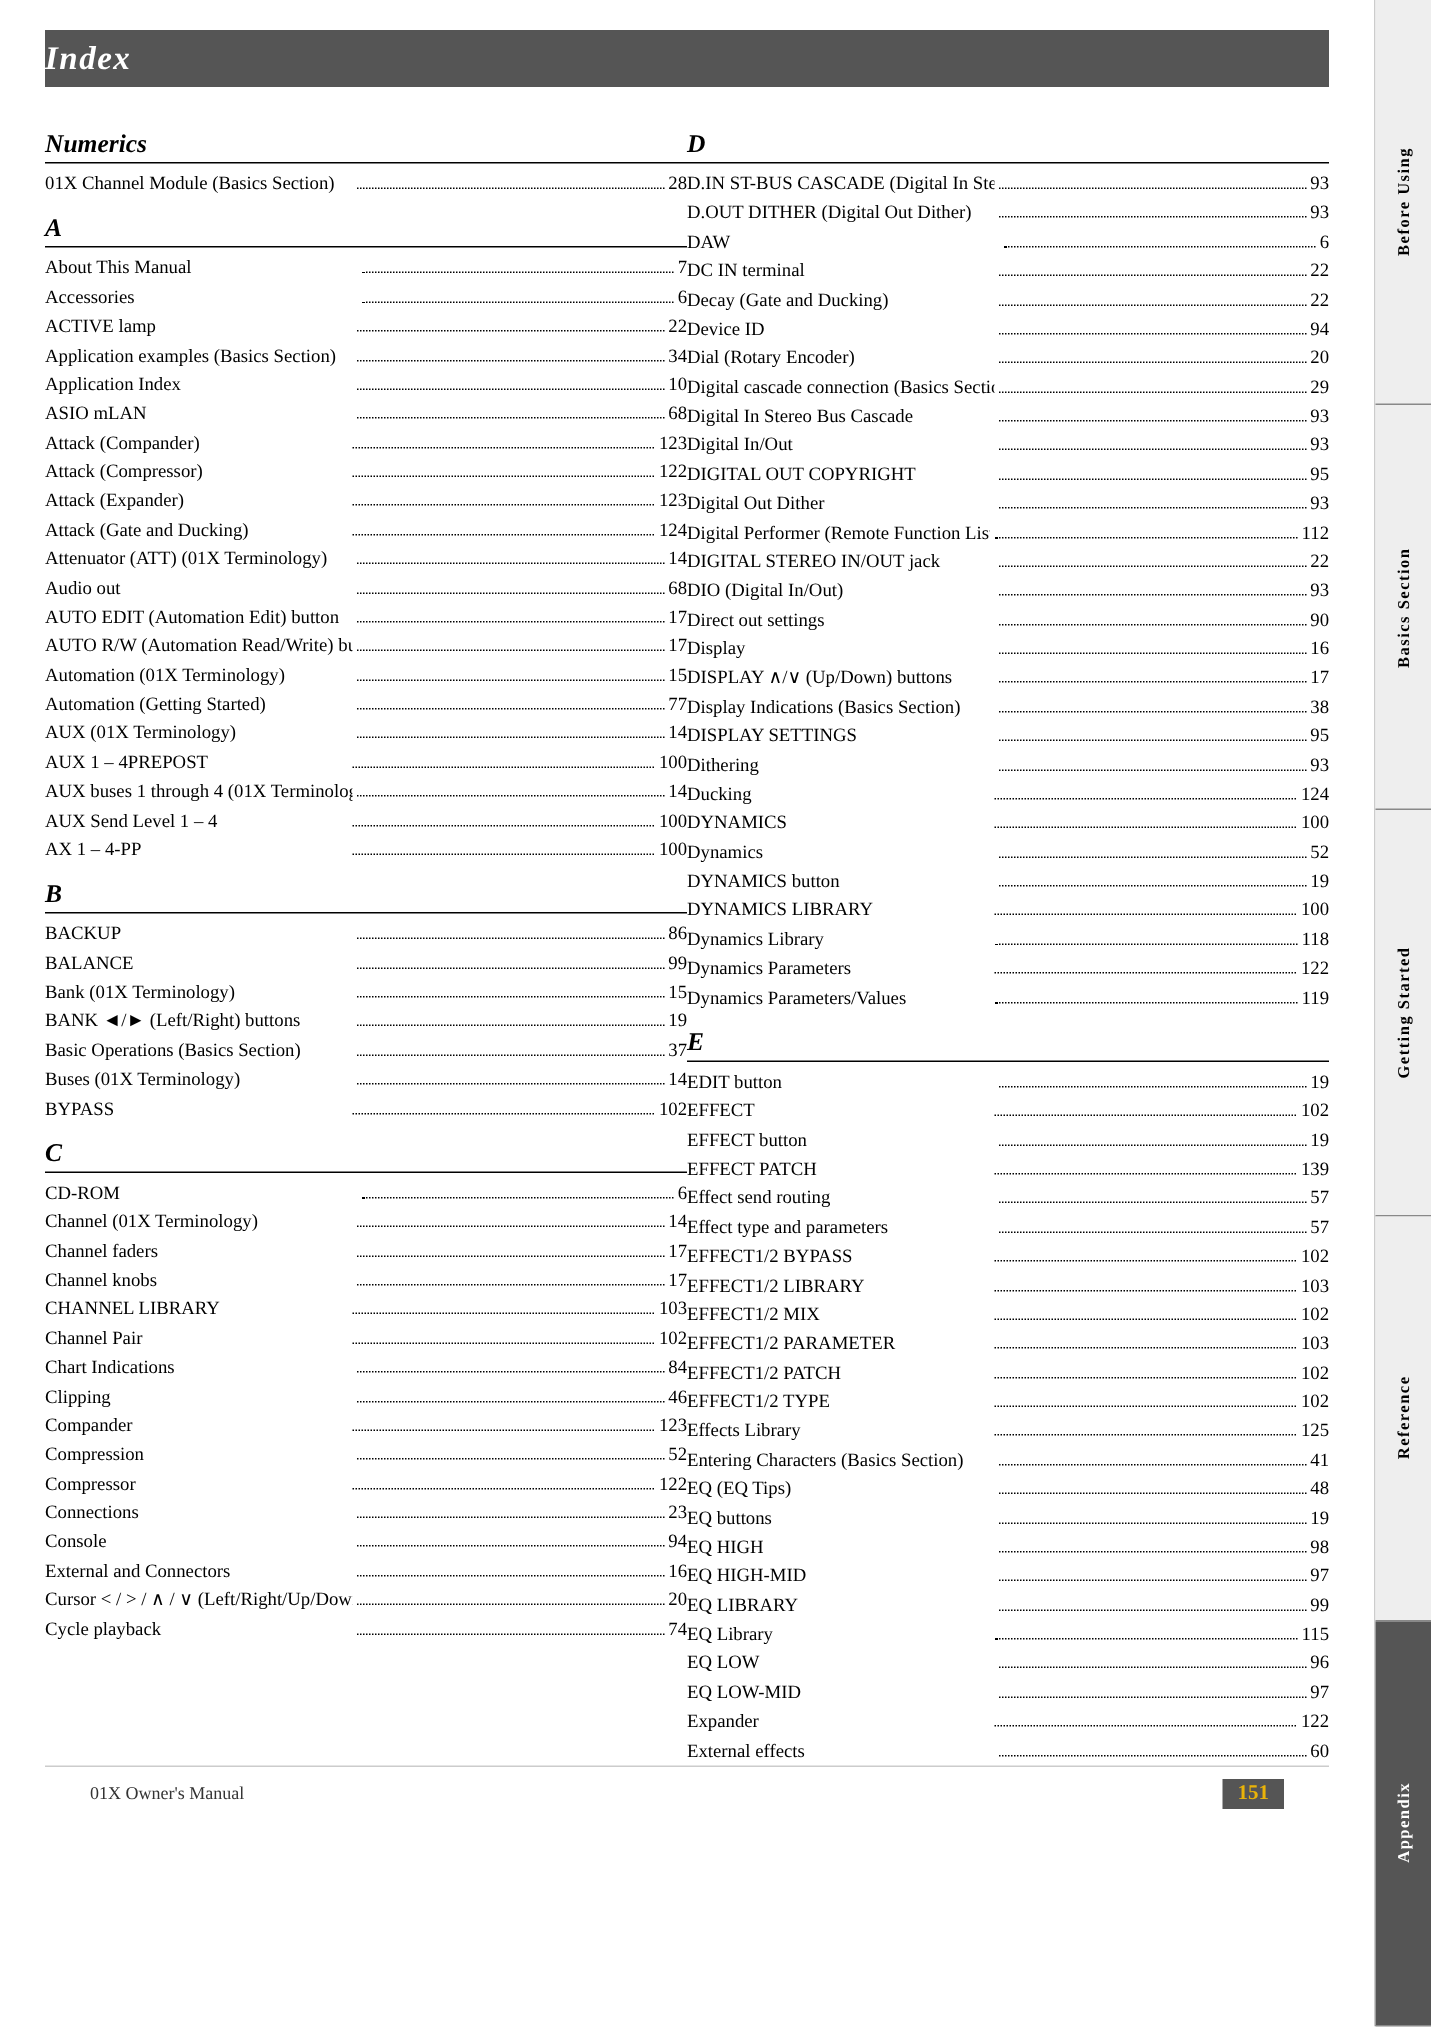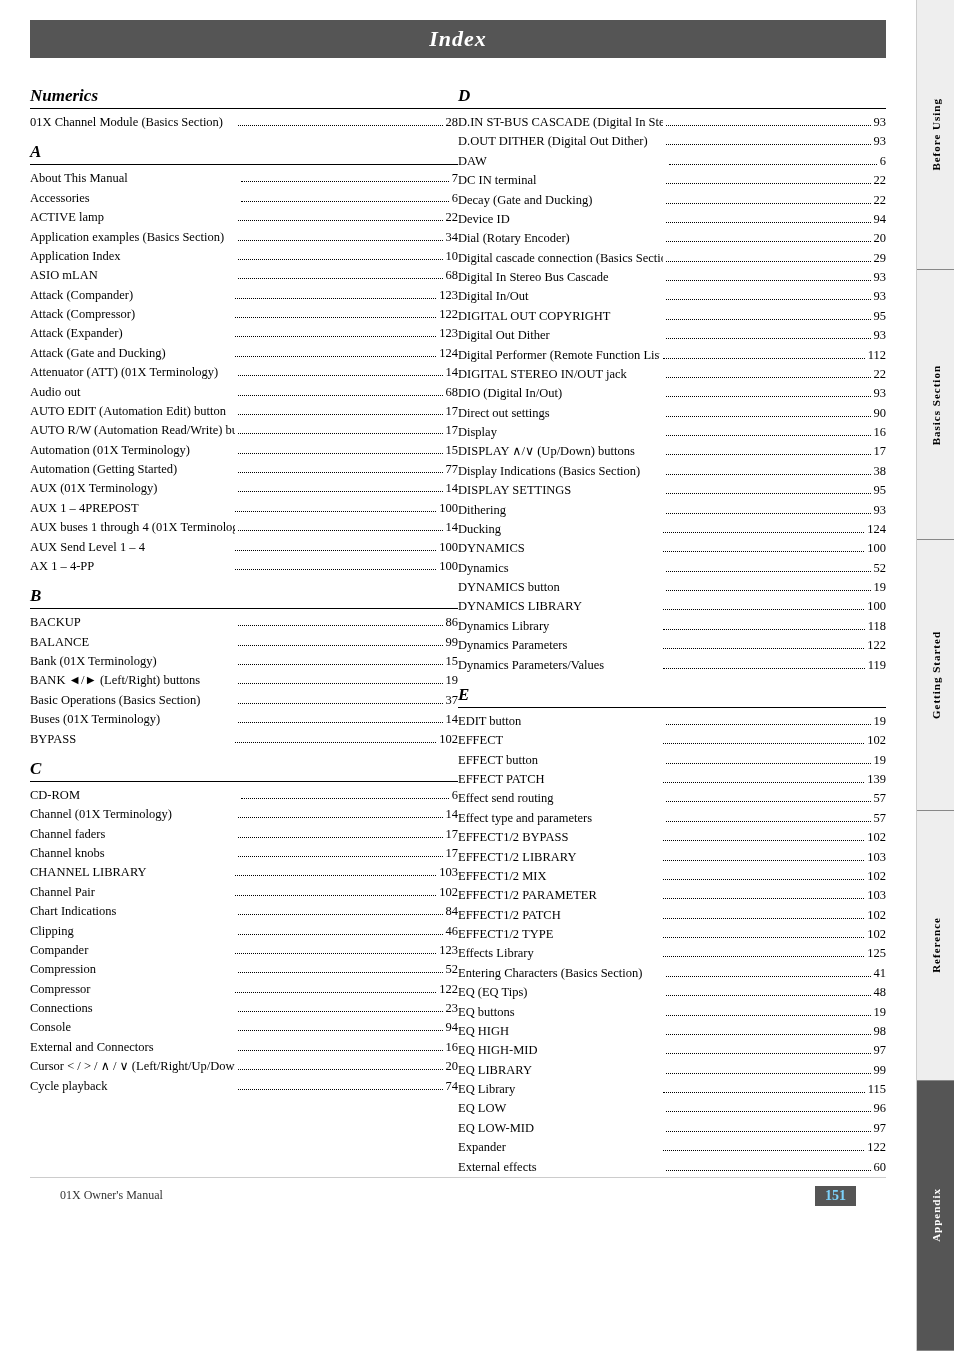--- a/index.html
+++ b/index.html
@@ -21,21 +21,21 @@
 
     .main-content {
       flex: 1;
       padding: 20px 30px 20px 30px;
       position: relative;
     }
 
     .page-title-bar {
       background: #555;
       color: #fff;
-      text-align: center;
+      text-align: left;
       font-size: 22px;
       font-weight: bold;
       font-style: italic;
       padding: 6px 0;
       margin-bottom: 18px;
       letter-spacing: 1px;
     }
 
     .columns-wrapper {
       display: flex;
@@ -128,21 +128,21 @@
       justify-content: space-between;
       align-items: center;
       padding: 8px 30px 8px 30px;
       border-top: 1px solid #ccc;
       font-size: 12px;
       gap: 20px;
     }
 
     .page-number-box {
       background: #555;
-      color: #7dd3fc;
+      color: #eab308;
       padding: 2px 10px;
       font-size: 14px;
       font-weight: bold;
     }
 
     .footer-text {
       font-size: 12px;
       color: #333;
     }
   </style>

